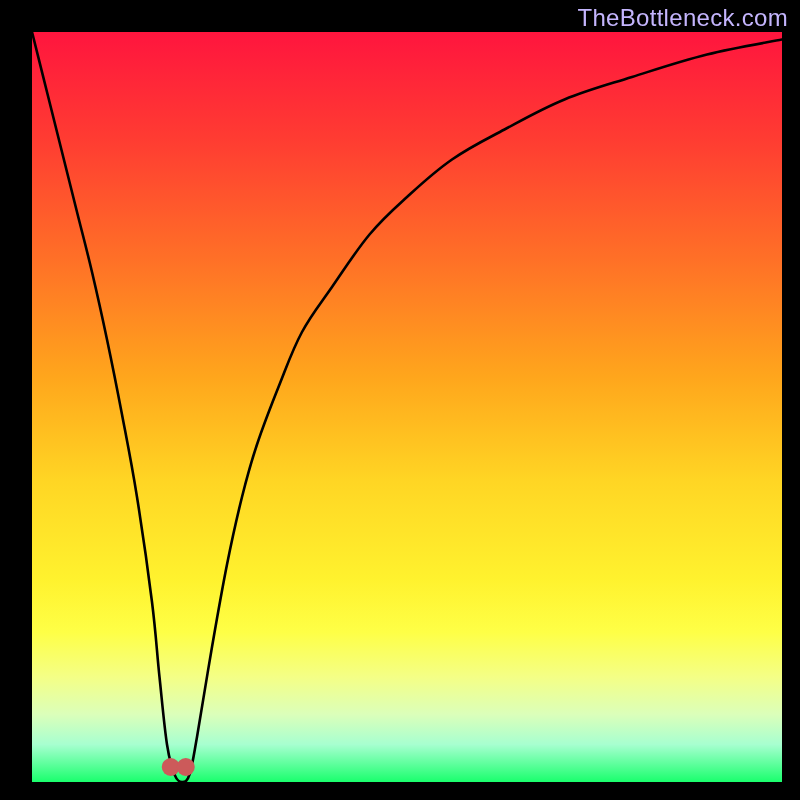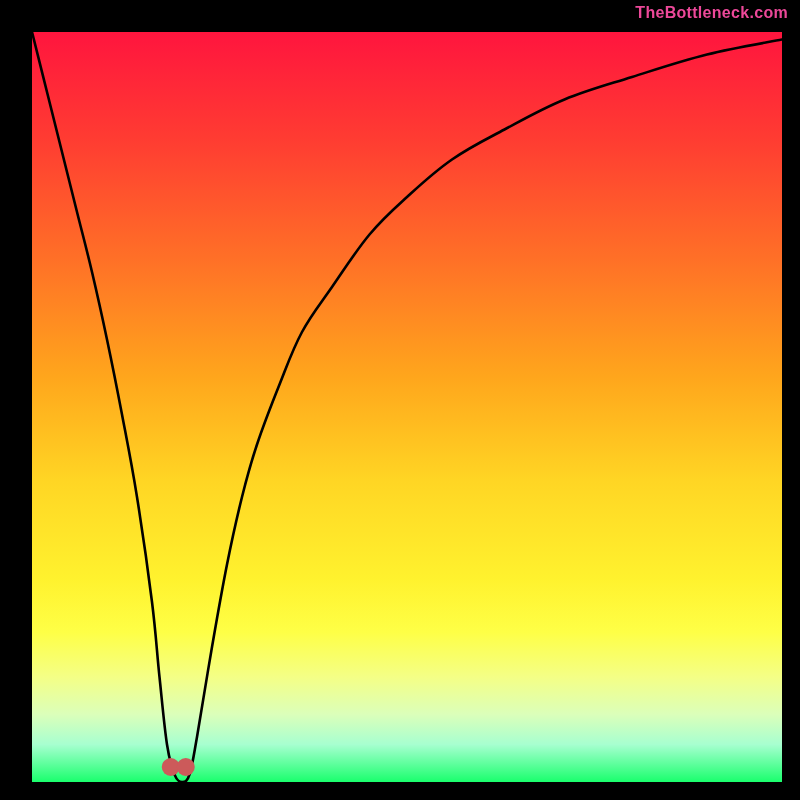--- a/index.html
+++ b/index.html
@@ -22,23 +22,23 @@
   .gradient-bg {
     position: absolute;
     inset: 0;
   }
   .curve-svg {
     position: absolute;
     inset: 0;
   }
   .attribution {
     position: absolute;
-    color: #ec4899;
-    font-size: 16px;
-    font-weight: 700;
+    color: #c4b5fd;
+    font-size: 24px;
+    font-weight: 400;
     letter-spacing: 0.3px;
     white-space: nowrap;
   }
 </style>
 </head>
 <body>
 
 <div class="chart-frame" style="left: 0px; top: 0px; width: 800px; height: 800px;"></div>
 
 <div class="plot-area" style="left: 32px; top: 32px; width: 750px; height: 750px;">

